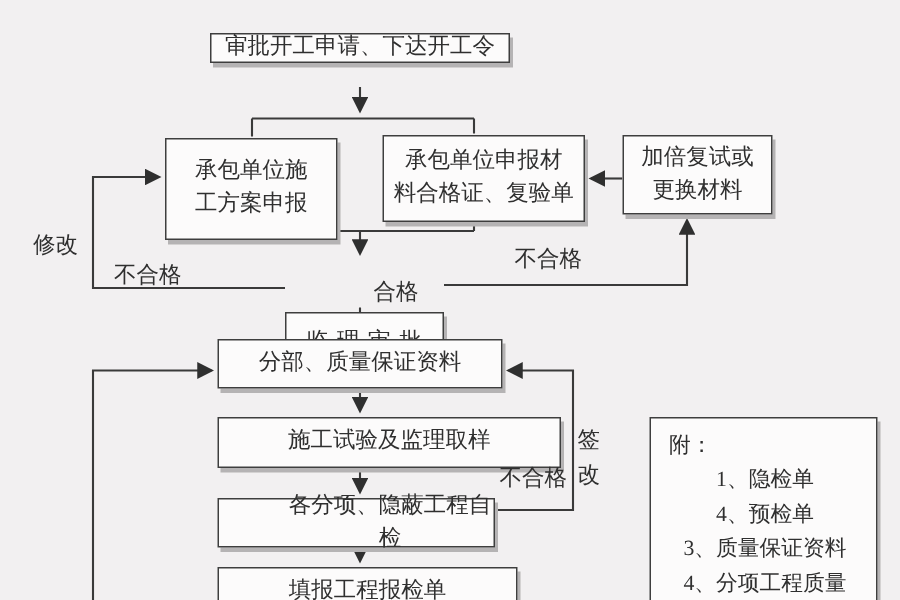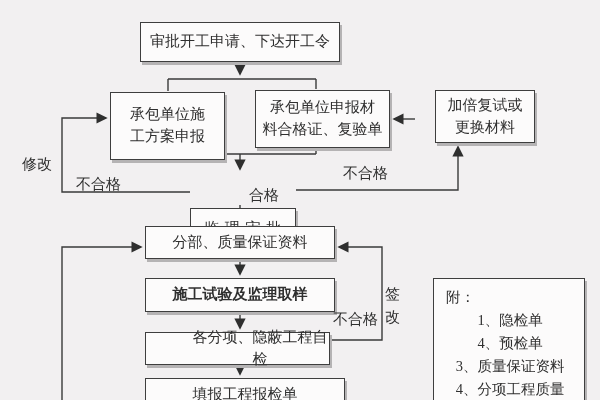--- a/index.html
+++ b/index.html
@@ -27,27 +27,27 @@
     white-space:pre-line;
     z-index:2;
   }
   .edge-label{
     position:absolute;
     font-size:15px;
     white-space:pre-line;
     z-index:3;
     line-height:1.5;
   }
-  #node-start        {left:140px;top:22px; width:200px;height:40px;}
+  #node-start        {left:140px;top:22px; width:200px;height:20px;}
   #node-plan         {left:110px;top:92px; width:115px;height:68px;}
   #node-materials    {left:255px;top:90px; width:135px;height:58px;}
-  #node-retest       {left:415px;top:90px; width:100px;height:53px;margin-left:20px;}
+  #node-retest       {left:415px;top:90px; width:100px;height:53px;}
   #node-review       {left:190px;top:172px;width:106px;height:41px;letter-spacing:1px;margin-top:36px;}
   #node-construction {left:145px;top:226px;width:190px;height:33px;}
-  #node-testing      {left:145px;top:278px;width:190px;height:34px;font-weight:bold;}
+  #node-testing      {left:145px;top:278px;width:229px;height:34px;}
   #node-selfcheck    {left:145px;top:332px;width:185px;height:33px;padding-left:45px;}
   #node-report       {left:145px;top:378px;width:200px;height:45px;align-items:flex-start;padding-top:5px;}
   #label-modify            {left:22px; top:153px;}
   #label-unqualified-left  {left:76px; top:173px;}
   #label-unqualified-right {left:343px;top:162px;}
   #label-qualified         {left:249px;top:184px;}
   #label-unqualified-bottom{left:333px;top:308px;}
   #label-sign-change       {left:385px;top:283px;line-height:23px;}
   #attachment{
     position:absolute;

